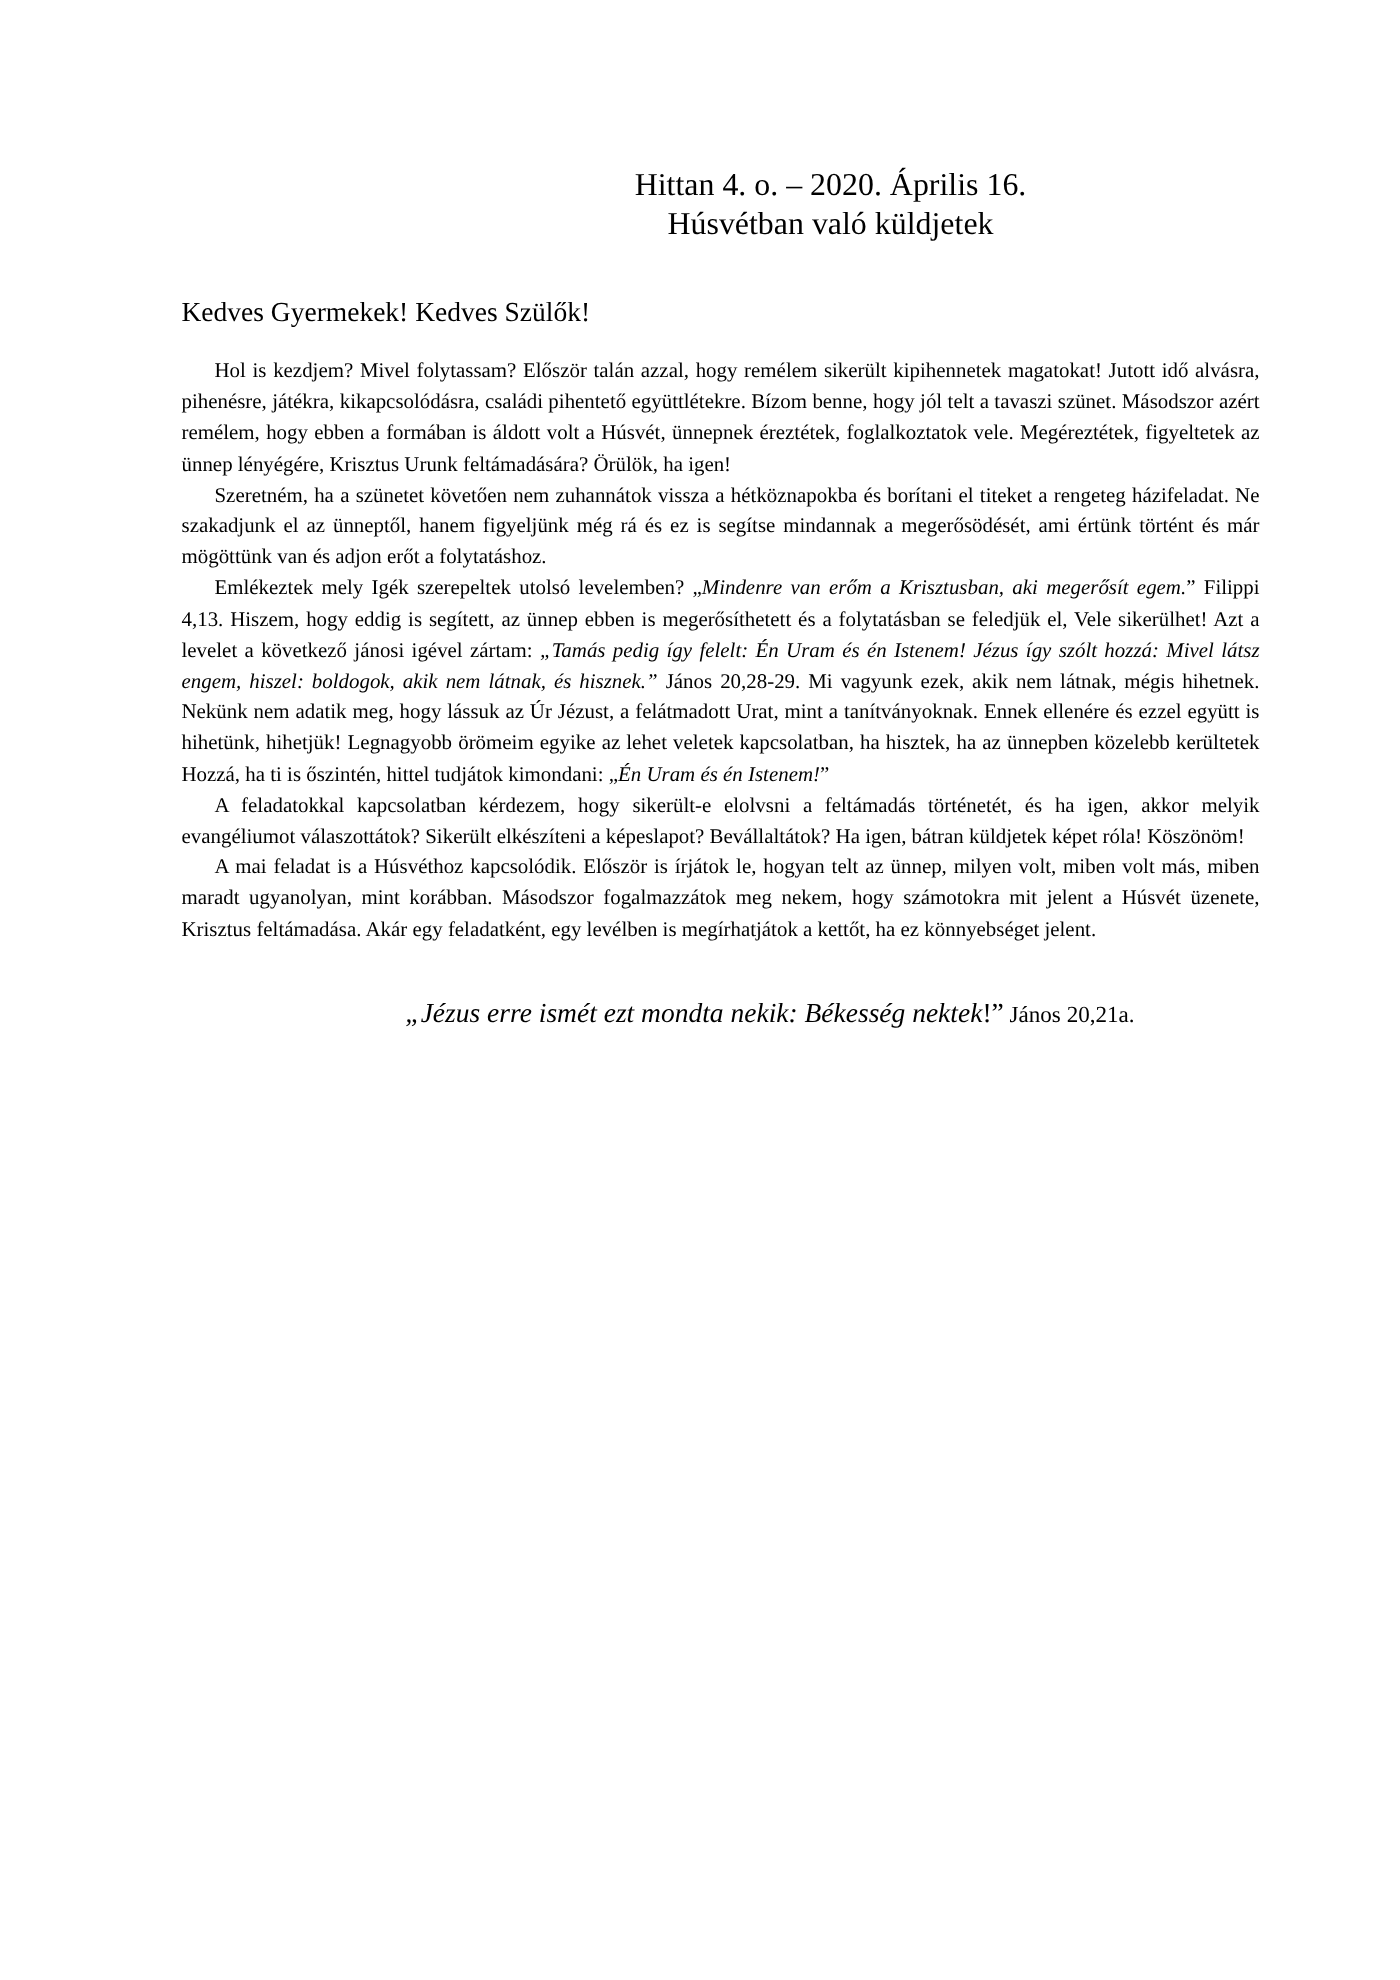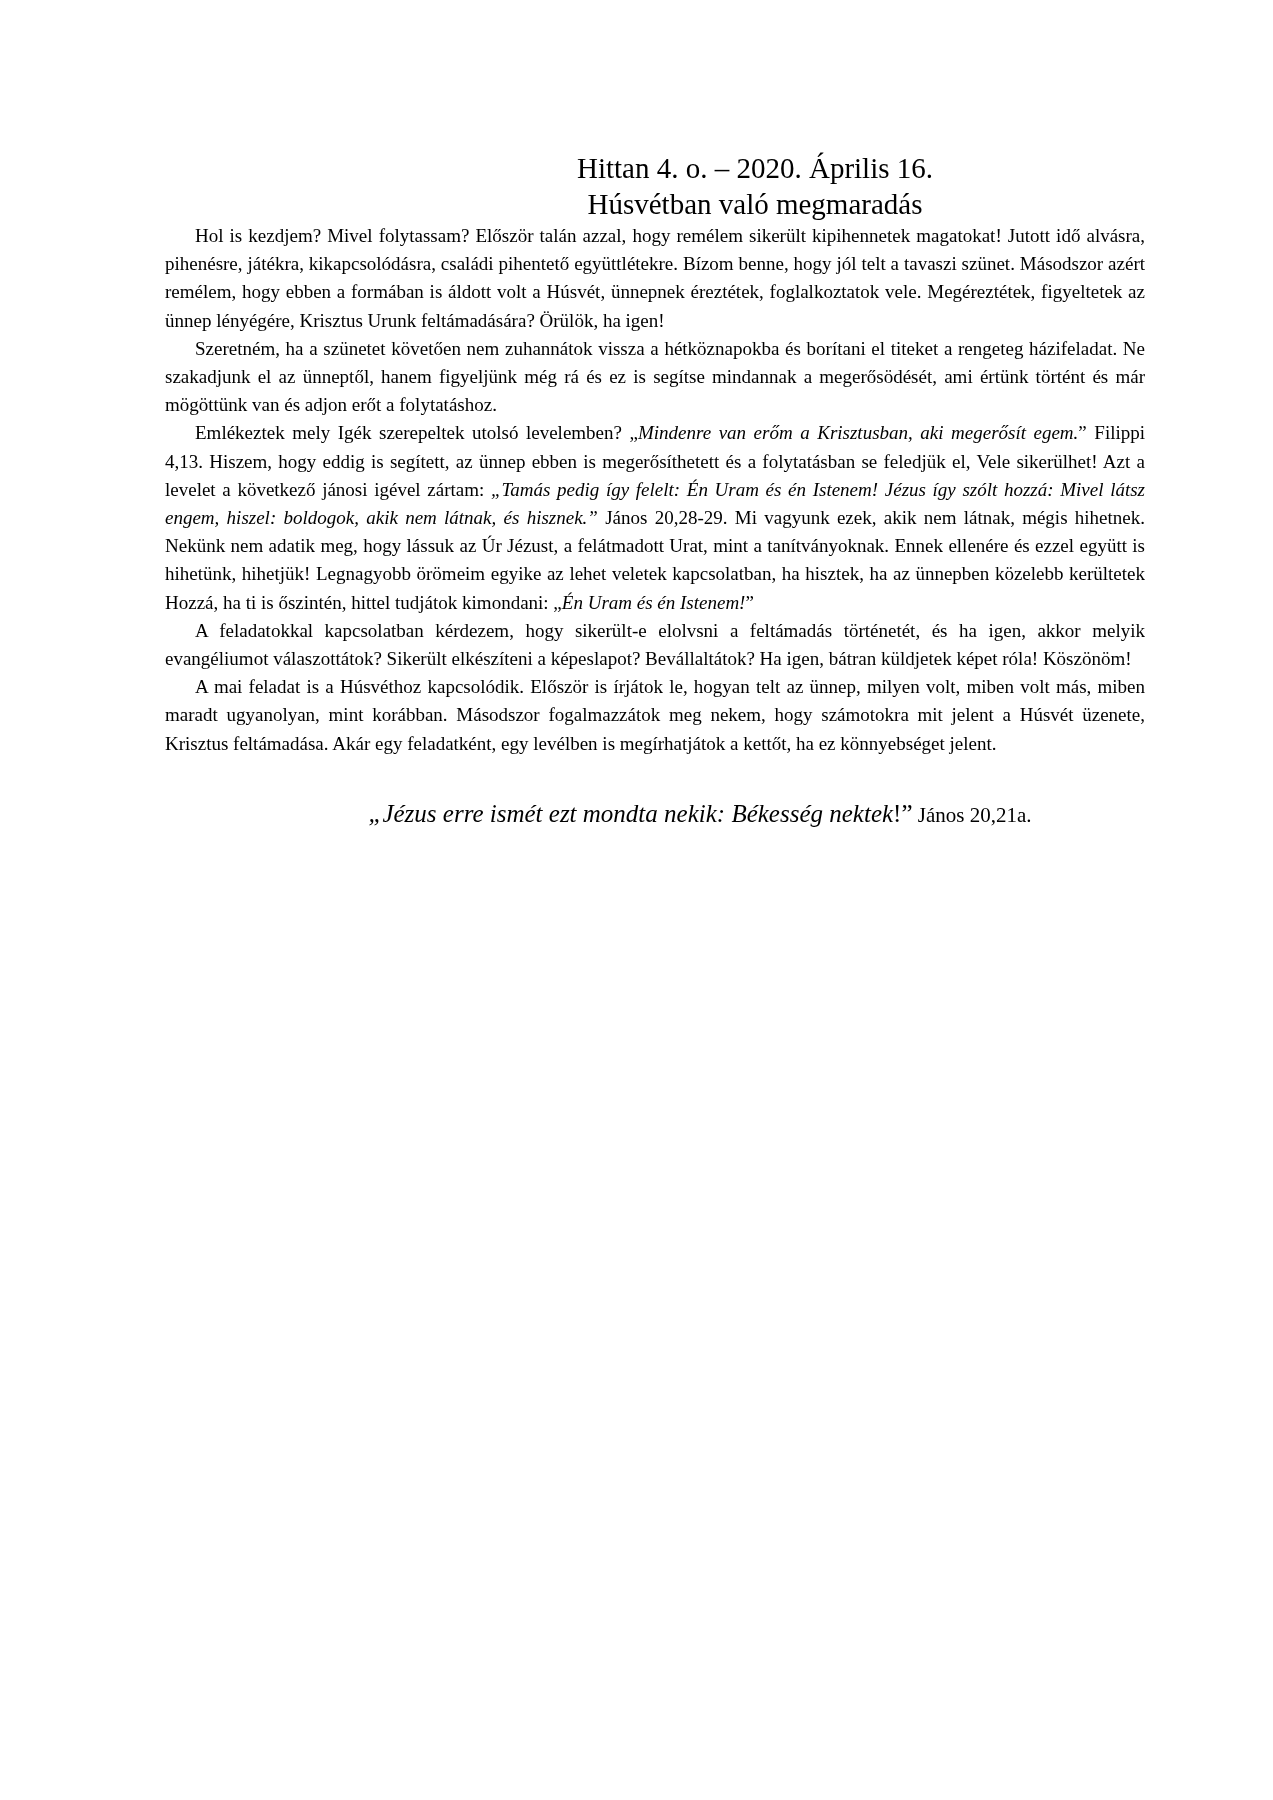--- a/index.html
+++ b/index.html
@@ -42,39 +42,40 @@
       line-height: 28.2px;
       text-align: justify;
     }
     .para {
       margin: 0;
       text-indent: 30px;
     }
     .para i {
     }
     .closing {
-      margin-top: 34px;
+      margin-top: 46px;
       text-align: center;
       font-size: 25px;
-      line-height: 44px;
+      line-height: 32px;
       padding-left: 90px;
     }
     .closing .ref {
       font-size: 21px;
     }
   </style>
 </head>
 <body>
 
 <div class="page">
   <h1 class="title-block" style="font-weight: normal;">
     <span class="title-line">Hittan 4. o. – 2020. Április 16.</span>
-    <span class="title-line">Húsvétban való megmaradás</span>
+    <span class="title-line">Húsvétban való küldjetek</span>
   </h1>
 
+  <div class="greeting">Kedves Gyermekek! Kedves Szülők!</div>
 
   <div class="body-text">
     <p class="para">
       <span>Hol is kezdjem? Mivel folytassam? Először talán azzal, hogy remélem sikerült kipihennetek magatokat! Jutott idő alvásra, pihenésre, játékra, kikapcsolódásra, családi pihentető együttlétekre. Bízom benne, hogy jól telt a tavaszi szünet. Másodszor azért remélem, hogy ebben a formában is áldott volt a Húsvét, ünnepnek éreztétek, foglalkoztatok vele. Megéreztétek, figyeltetek az ünnep lényégére, Krisztus Urunk feltámadására? Örülök, ha igen!</span>
     </p>
     <p class="para">
       <span>Szeretném, ha a szünetet követően nem zuhannátok vissza a hétköznapokba és borítani el titeket a rengeteg házifeladat. Ne szakadjunk el az ünneptől, hanem figyeljünk még rá és ez is segítse mindannak a megerősödését, ami értünk történt és már mögöttünk van és adjon erőt a folytatáshoz.</span>
     </p>
     <p class="para"><span>Emlékeztek mely Igék szerepeltek utolsó levelemben? „</span><i>Mindenre van erőm a Krisztusban, aki megerősít egem.</i><span>” Filippi 4,13. Hiszem, hogy eddig is segített, az ünnep ebben is megerősíthetett és a folytatásban se feledjük el, Vele sikerülhet! Azt a levelet a következő jánosi igével zártam: </span><i>„Tamás pedig így felelt: Én Uram és én Istenem! Jézus így szólt hozzá: Mivel látsz engem, hiszel: boldogok, akik nem látnak, és hisznek.”</i><span> János 20,28-29. Mi vagyunk ezek, akik nem látnak, mégis hihetnek. Nekünk nem adatik meg, hogy lássuk az Úr Jézust, a felátmadott Urat, mint a tanítványoknak. Ennek ellenére és ezzel együtt is hihetünk, hihetjük! Legnagyobb örömeim egyike az lehet veletek kapcsolatban, ha hisztek, ha az ünnepben közelebb kerültetek Hozzá, ha ti is őszintén, hittel tudjátok kimondani: „</span><i>Én Uram és én Istenem!</i><span>”</span></p>
     <p class="para">

